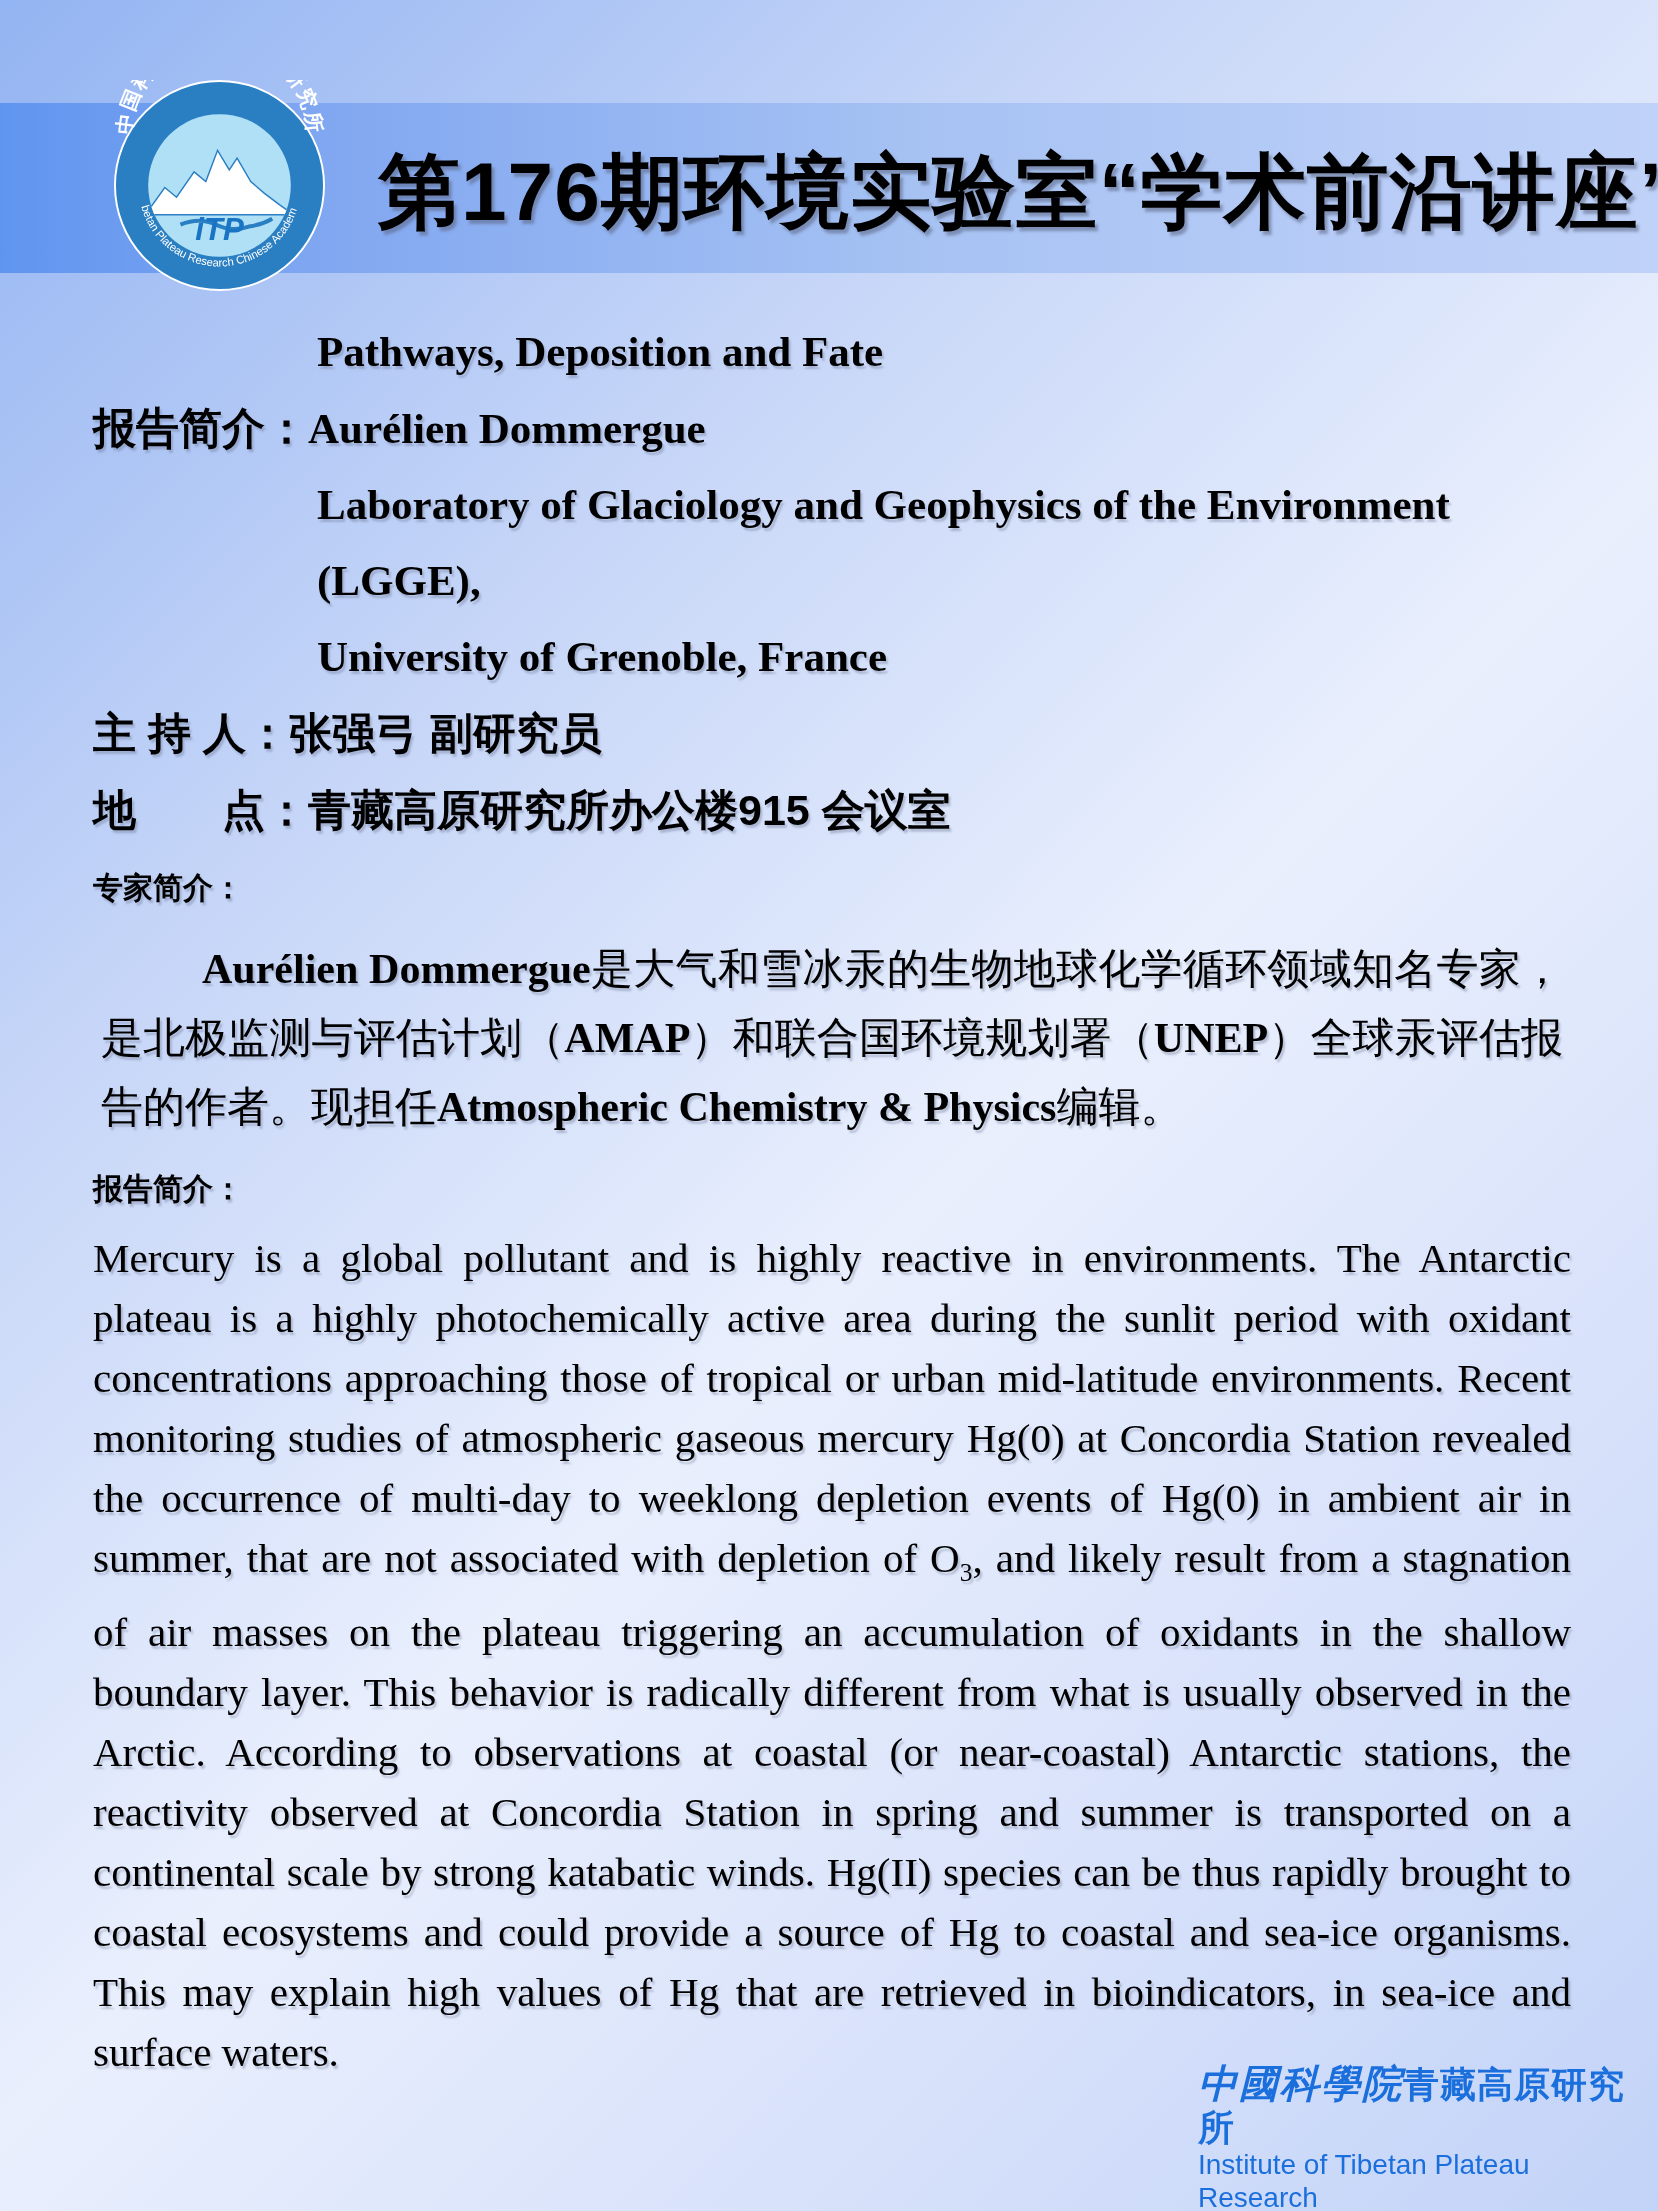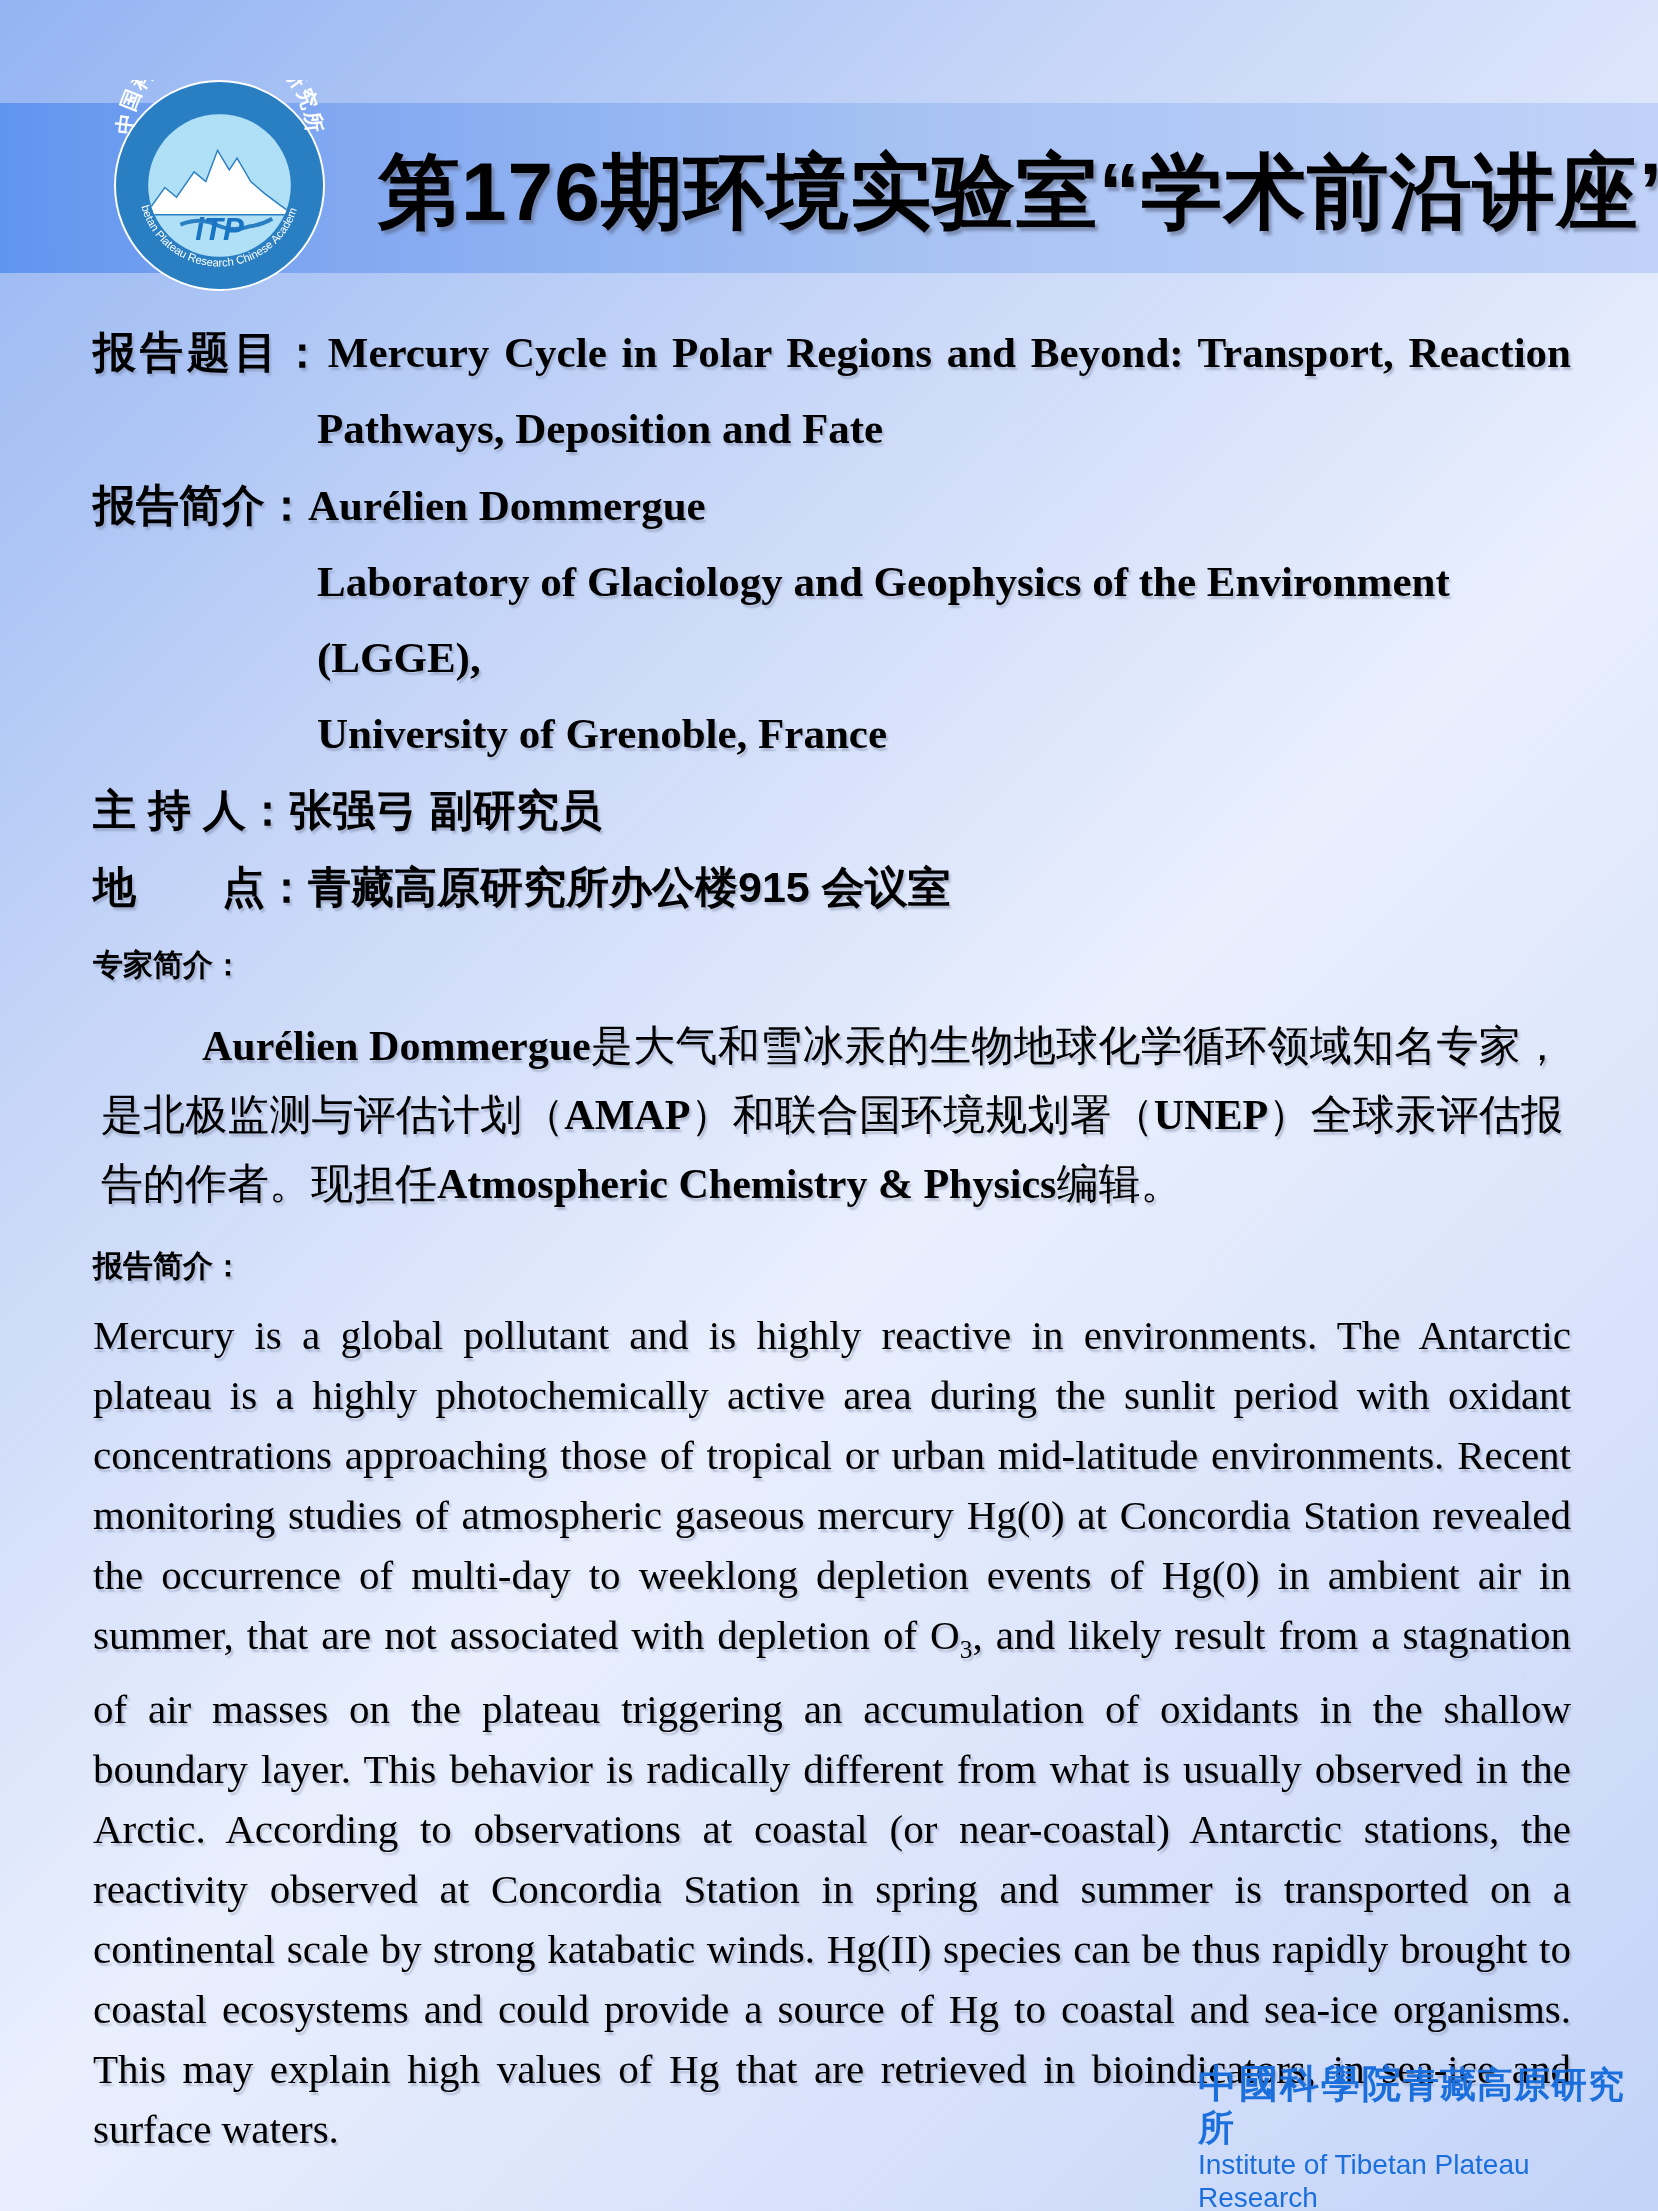--- a/index.html
+++ b/index.html
@@ -44,21 +44,21 @@
     font-size:41px; line-height:60px; text-align:justify; margin:0;
     font-family: var(--serif); font-weight:400;
   }
   .abstract sub{ font-size:0.62em; }
 
   .footer{
     position:absolute; left:1198px; top:2062px; width:449px;
     color:#1b6fdc; text-shadow:none; line-height:1.15;
   }
   .footer .cas-script{
-    font-family: var(--serif); font-weight:700; font-size:39px; letter-spacing:2px;
+    font-family: var(--serif); font-style:italic; font-weight:700; font-size:39px; letter-spacing:2px;
   }
   .footer .cas-inst{
     font-family: var(--sans); font-weight:700; font-size:36px; letter-spacing:1px;
   }
   .footer .en-line{ font-family: var(--sans); font-weight:400; font-size:28px; line-height:33px; }
 </style>
 </head>
 <body>
 
 <div class="page">
@@ -87,21 +87,20 @@
         <textPath href="#arcBottom" startOffset="50%" text-anchor="middle">Institute of Tibetan Plateau Research   Chinese Academy of Sciences</textPath>
       </text>
       <text x="0" y="56" text-anchor="middle" font-family="Liberation Sans, DejaVu Sans, sans-serif" font-size="32" font-weight="700" font-style="italic" fill="#1a74c4">iTP</text>
     </svg>
   </div>
 
   <h1 class="poster-title">第176期环境实验室“学术前沿讲座”</h1>
 
   <div class="main">
 
-    <div class="row jline"><span class="lab">报告题目：</span><span class="val">Mercury Cycle in Polar Regions and Beyond: Transport, Reaction</span></div>
     <div class="row cont val">Pathways, Deposition and Fate</div>
 
     <div class="row"><span class="lab">报告简介：</span><span class="val">Aurélien Dommergue</span></div>
     <div class="row cont val">Laboratory of Glaciology and Geophysics of the Environment (LGGE),</div>
     <div class="row cont val">University of Grenoble, France</div>
 
     <div class="row"><span class="lab">主 持 人：</span><span class="lab">张强弓 副研究员</span></div>
     <div class="row"><span class="lab">地　　点：</span><span class="lab">青藏高原研究所办公楼915 会议室</span></div>
 
     <div class="heading">专家简介：</div>

